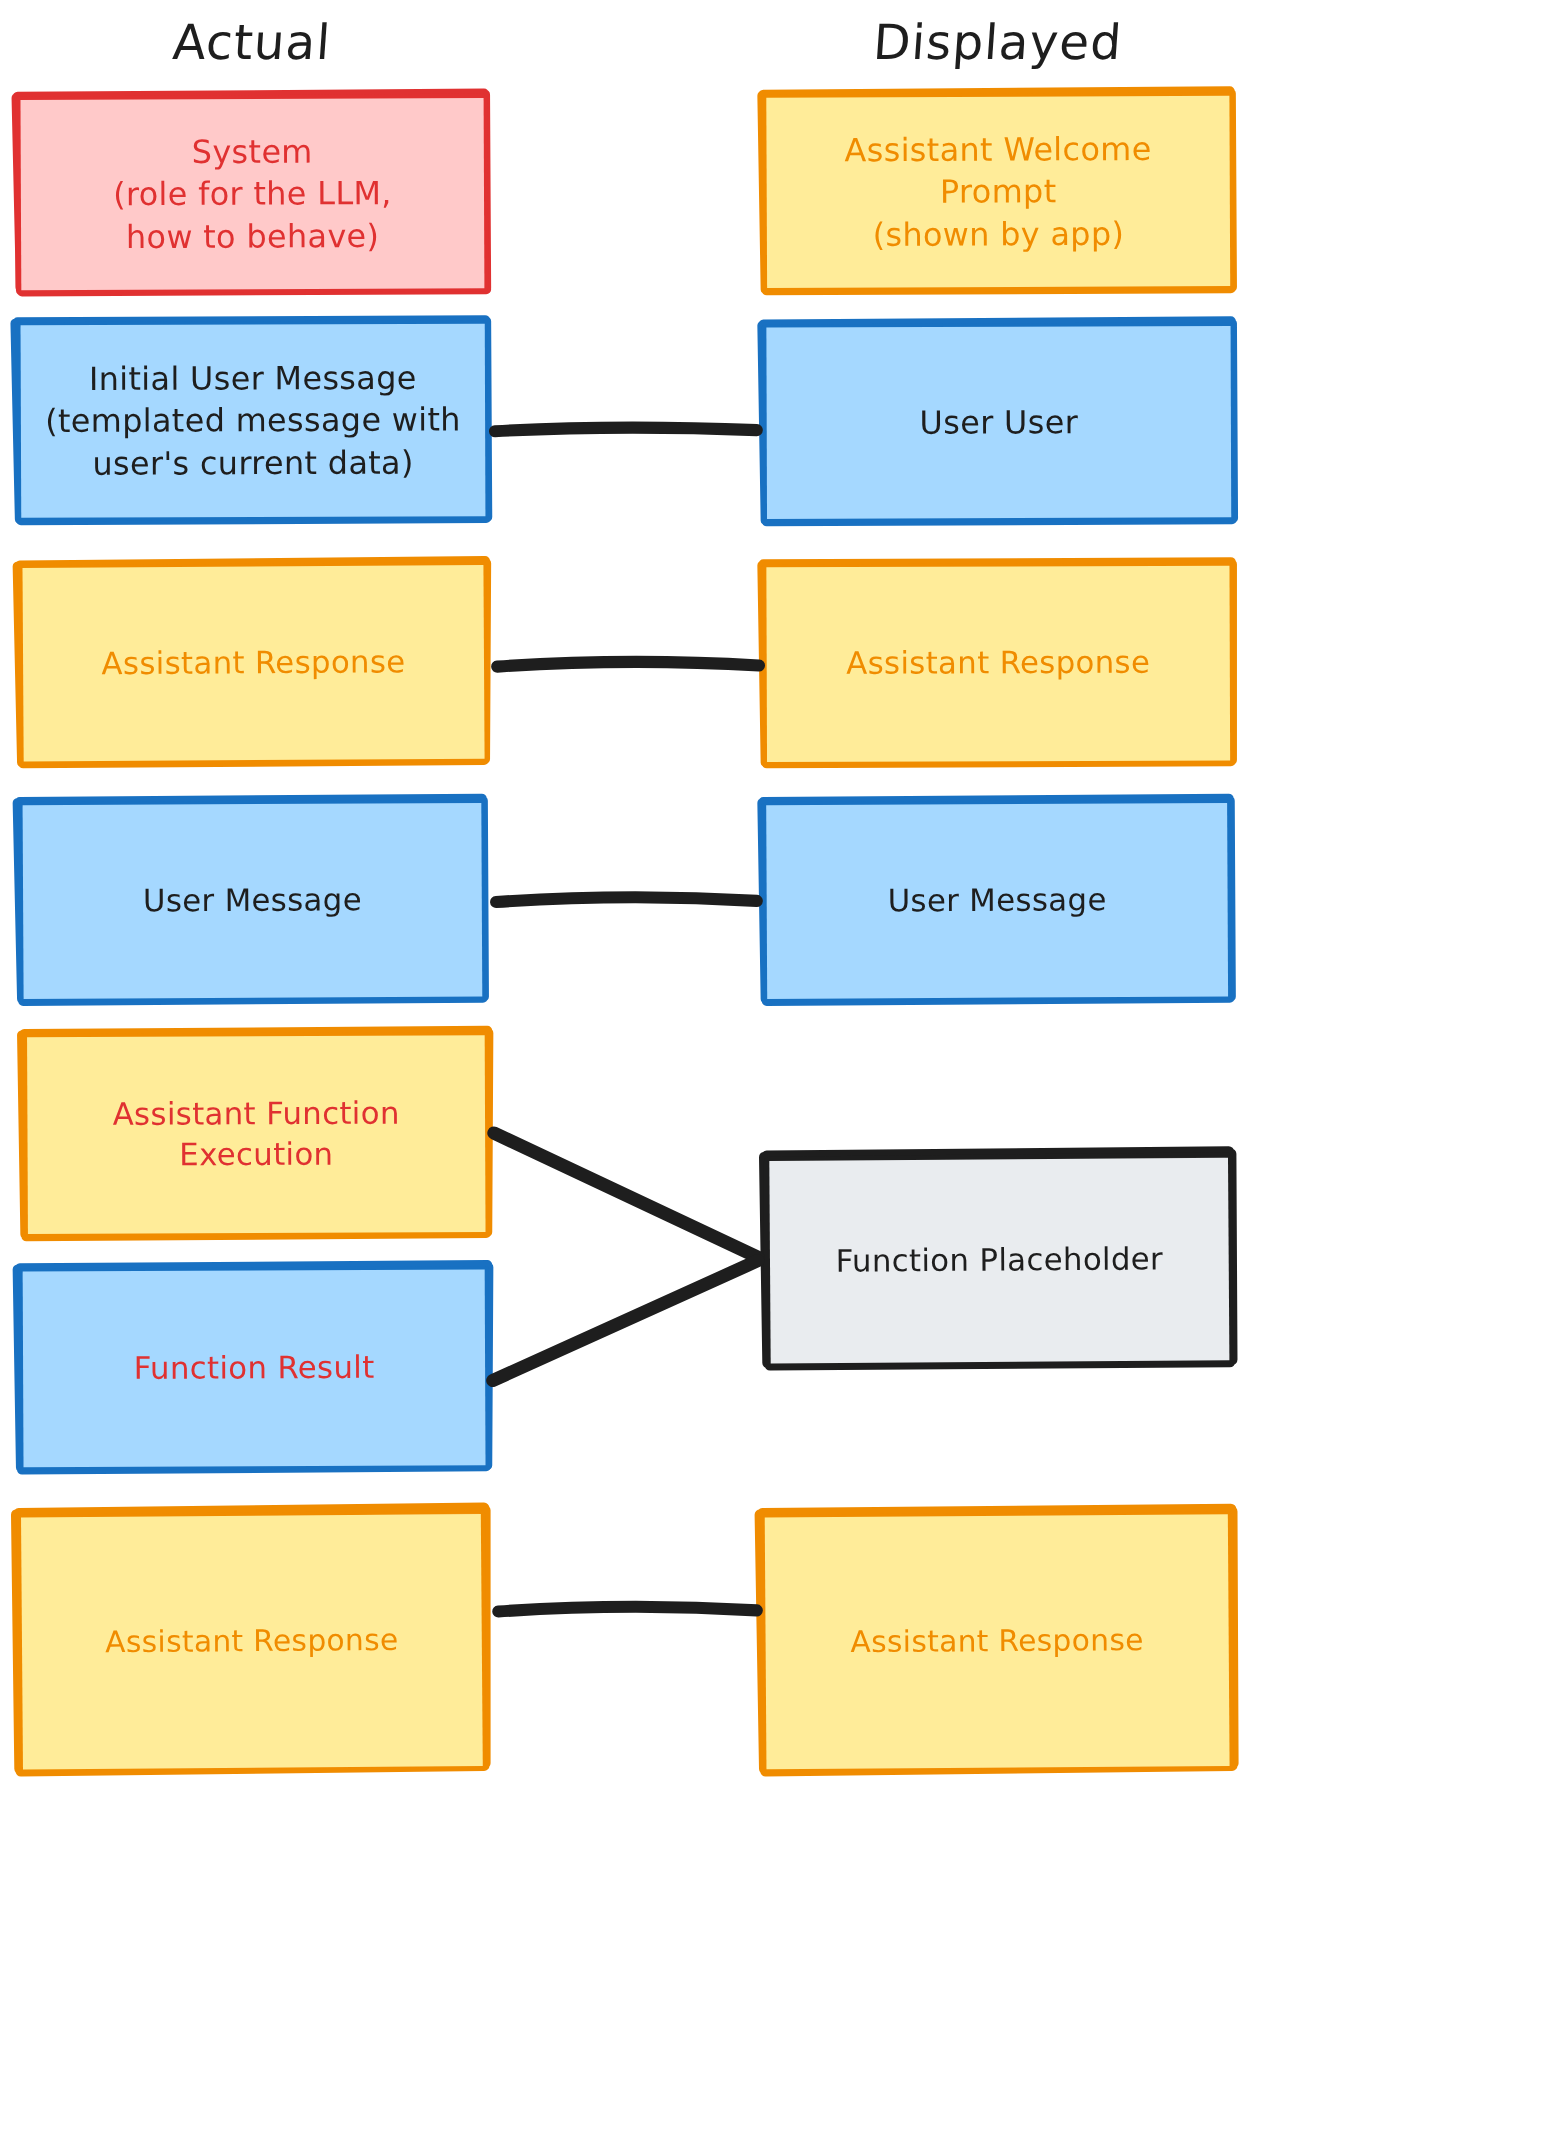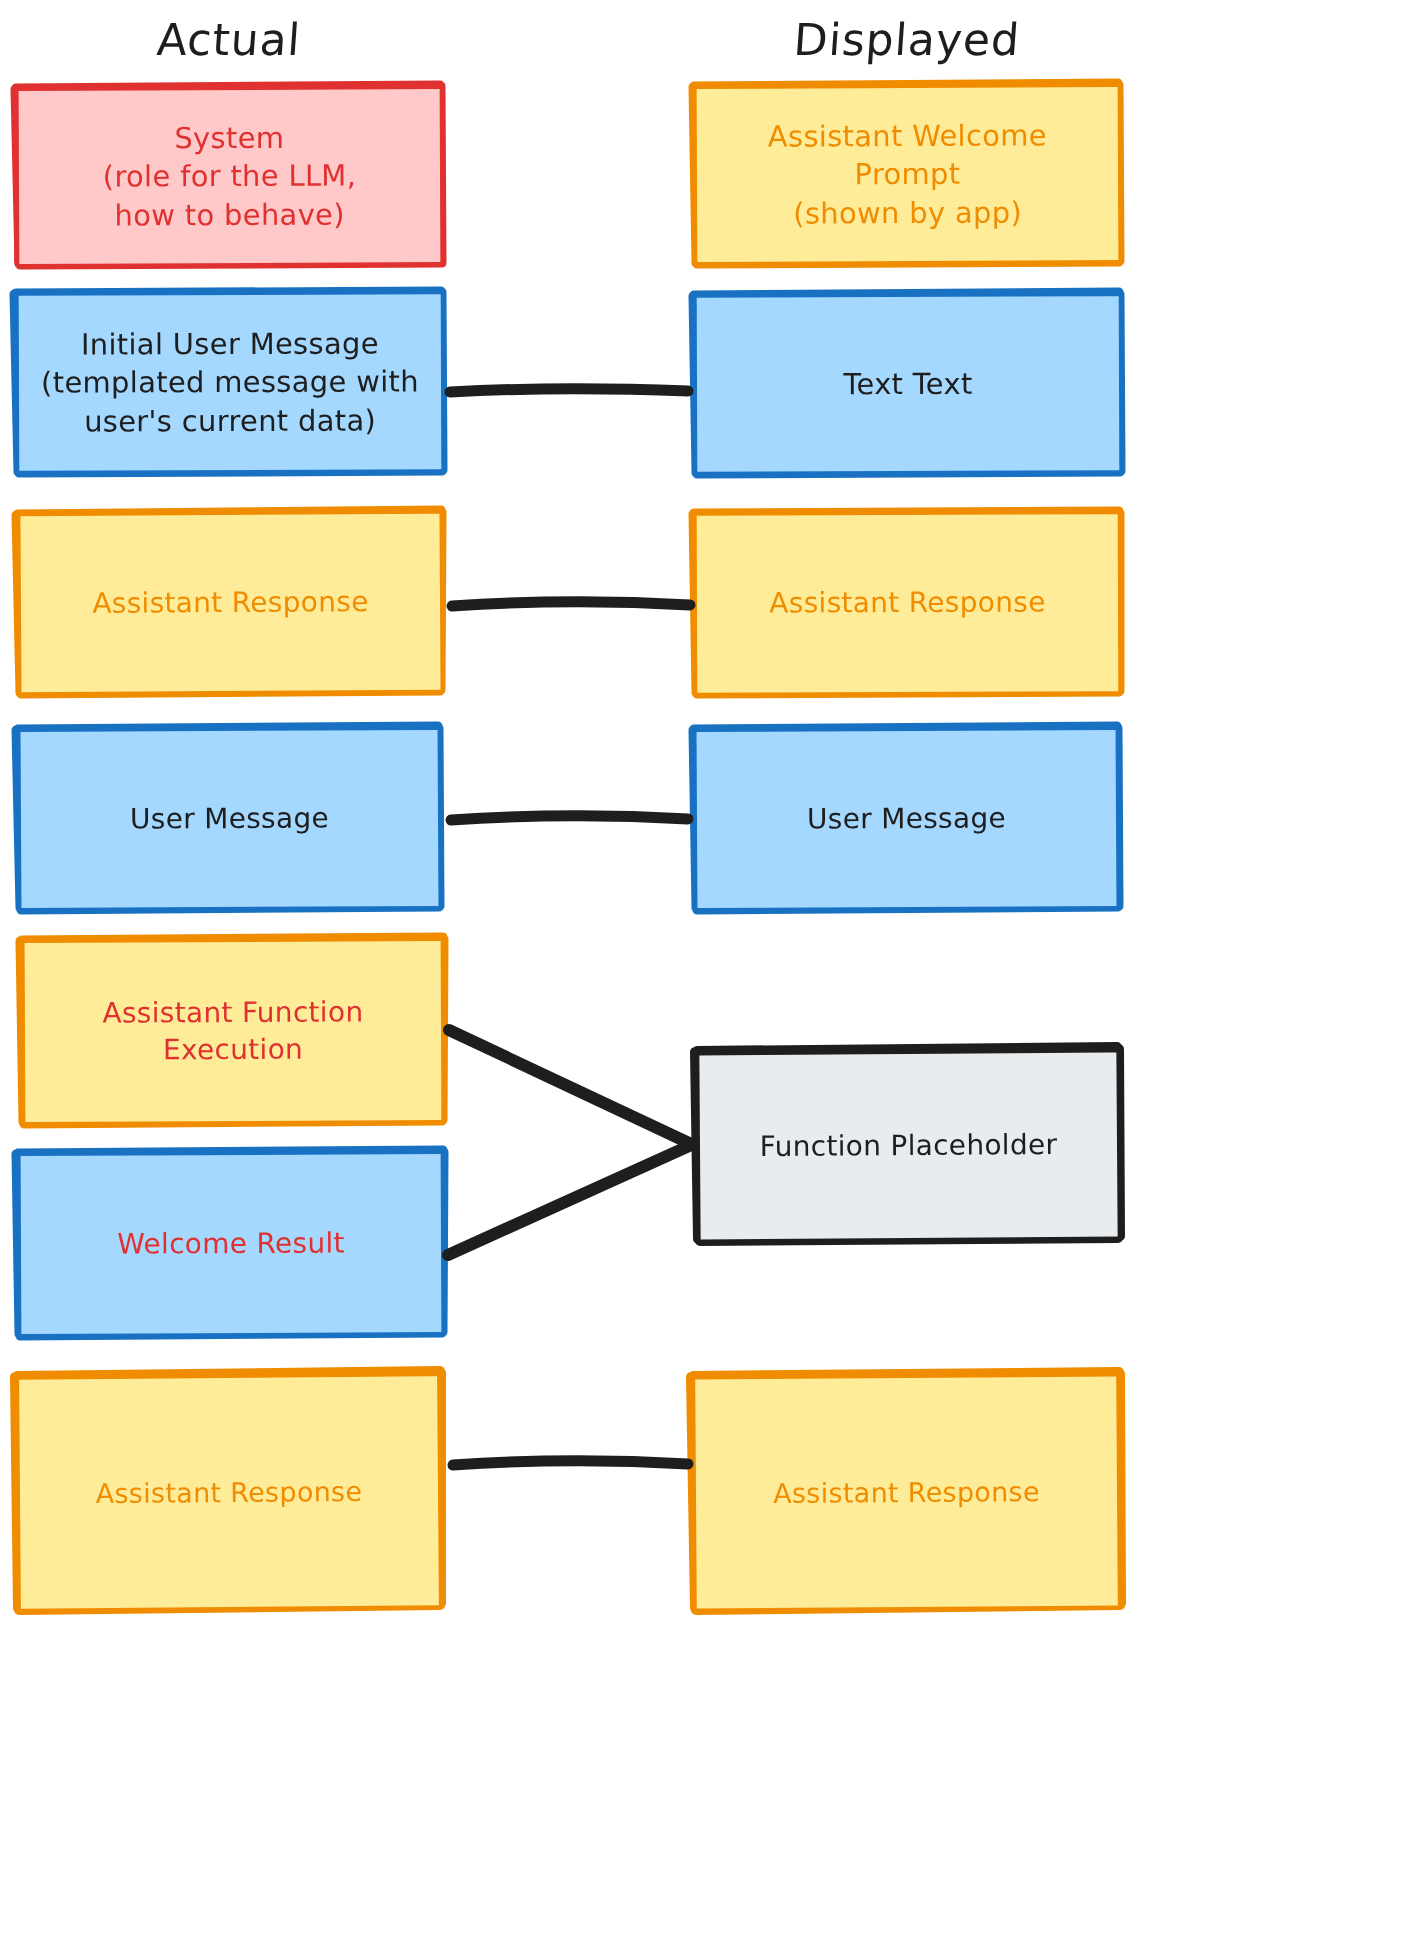--- a/index.html
+++ b/index.html
@@ -177,21 +177,21 @@
 (shown by app)</span>
 </div>
 
 <div class="node fill-blue sizeA txt-black" style="left:19px; top:295px; width:422px; height:175px; transform:rotate(-0.2deg);">
   <span class="label">Initial User Message
 (templated message with
 user's current data)</span>
 </div>
 
 <div class="node fill-blue sizeA txt-black" style="left:697px; top:297px; width:422px; height:174px; transform:rotate(-0.2deg);">
-  <span class="label">Text Text</span>
+  <span class="label">User User</span>
 </div>
 
 <div class="node fill-yellow sizeB txt-orange" style="left:21px; top:515px; width:419px; height:176px; transform:rotate(-0.35deg);">
   <span class="label">Assistant Response</span>
 </div>
 
 <div class="node fill-yellow sizeB txt-orange" style="left:697px; top:515px; width:421px; height:177px; transform:rotate(-0.2deg);">
   <span class="label">Assistant Response</span>
 </div>
 
@@ -202,21 +202,21 @@
 <div class="node fill-blue sizeB txt-black" style="left:697px; top:731px; width:419px; height:176px; transform:rotate(-0.3deg);">
   <span class="label">User Message</span>
 </div>
 
 <div class="node fill-yellow sizeB txt-red" style="left:25px; top:942px; width:416px; height:179px; transform:rotate(-0.25deg);">
   <span class="label">Assistant Function
 Execution</span>
 </div>
 
 <div class="node fill-blue sizeB txt-red" style="left:21px; top:1155px; width:420px; height:178px; transform:rotate(-0.25deg);">
-  <span class="label">Welcome Result</span>
+  <span class="label">Function Result</span>
 </div>
 
 <div class="node fill-grey sizeB txt-black" style="left:700px; top:1054px; width:417px; height:184px; transform:rotate(-0.4deg);">
   <span class="label">Function Placeholder</span>
 </div>
 
 <div class="node fill-yellow sizeC txt-orange" style="left:20px; top:1378px; width:418px; height:229px; transform:rotate(-0.45deg);">
   <span class="label">Assistant Response</span>
 </div>
 

